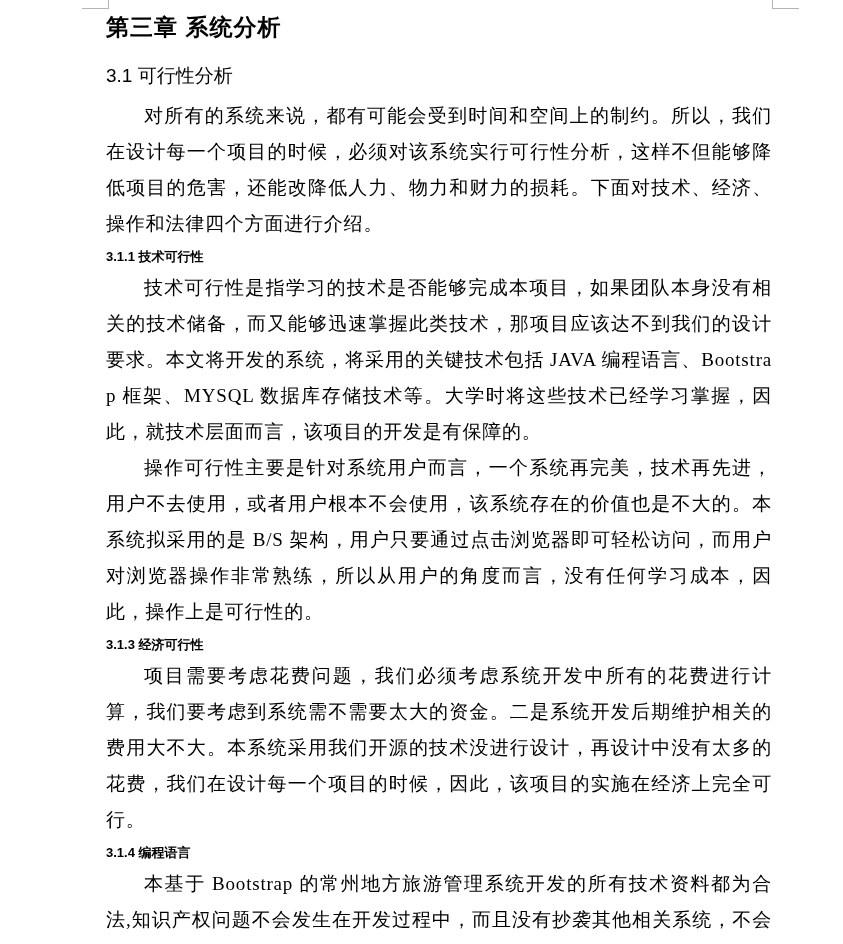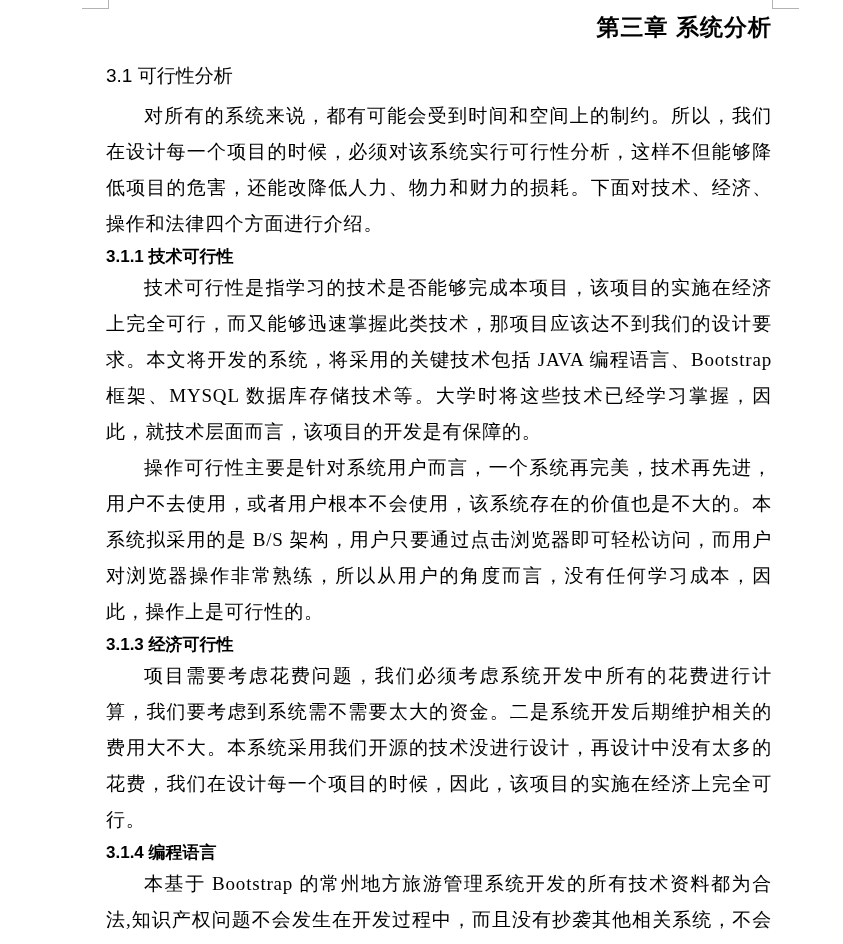--- a/index.html
+++ b/index.html
@@ -38,39 +38,39 @@
     border-bottom: 1px solid #b3b3b3;
   }
   .content {
     position: absolute;
     left: 106px;
     top: 0;
     width: 666px;
   }
   .chapter-title {
     margin: 12px 0 0 0;
-    text-align: right;
+    text-align: left;
     font-family: "Liberation Sans", "DejaVu Sans", sans-serif;
     font-weight: bold;
     font-size: 23px;
     line-height: 30px;
     letter-spacing: 1px;
   }
   .section-heading {
     margin: 22px 0 0 0;
     font-family: "Liberation Sans", "DejaVu Sans", sans-serif;
     font-weight: normal;
     font-size: 19px;
     line-height: 24px;
   }
   .subsection-heading {
     margin: 2px 0 0 0;
     font-family: "Liberation Sans", "DejaVu Sans", sans-serif;
     font-weight: bold;
-    font-size: 17px;
+    font-size: 13px;
     line-height: 26px;
   }
   .para {
     margin: 0;
     font-size: 19px;
     line-height: 36px;
     letter-spacing: 0.8px;
     text-align: justify;
     text-indent: 2em;
     word-break: break-all;
@@ -90,21 +90,21 @@
   <div class="content">
 
     <h1 class="chapter-title">第三章 系统分析</h1>
 
     <h2 class="section-heading">3.1 可行性分析</h2>
 
     <p class="para intro">对所有的系统来说，都有可能会受到时间和空间上的制约。所以，我们在设计每一个项目的时候，必须对该系统实行可行性分析，这样不但能够降低项目的危害，还能改降低人力、物力和财力的损耗。下面对技术、经济、操作和法律四个方面进行介绍。</p>
 
     <h3 class="subsection-heading">3.1.1 技术可行性</h3>
 
-    <p class="para">技术可行性是指学习的技术是否能够完成本项目，该项目的实施在经济上完全可行，而又能够迅速掌握此类技术，那项目应该达不到我们的设计要求。本文将开发的系统，将采用的关键技术包括 JAVA 编程语言、Bootstrap 框架、MYSQL 数据库存储技术等。大学时将这些技术已经学习掌握，因此，就技术层面而言，该项目的开发是有保障的。</p>
+    <p class="para">技术可行性是指学习的技术是否能够完成本项目，如果团队本身没有相关的技术储备，而又能够迅速掌握此类技术，那项目应该达不到我们的设计要求。本文将开发的系统，将采用的关键技术包括 JAVA 编程语言、Bootstrap 框架、MYSQL 数据库存储技术等。大学时将这些技术已经学习掌握，因此，就技术层面而言，该项目的开发是有保障的。</p>
 
 
     <p class="para">操作可行性主要是针对系统用户而言，一个系统再完美，技术再先进，用户不去使用，或者用户根本不会使用，该系统存在的价值也是不大的。本系统拟采用的是 B/S 架构，用户只要通过点击浏览器即可轻松访问，而用户对浏览器操作非常熟练，所以从用户的角度而言，没有任何学习成本，因此，操作上是可行性的。</p>
 
     <h3 class="subsection-heading">3.1.3 经济可行性</h3>
 
     <p class="para">项目需要考虑花费问题，我们必须考虑系统开发中所有的花费进行计算，我们要考虑到系统需不需要太大的资金。二是系统开发后期维护相关的费用大不大。本系统采用我们开源的技术没进行设计，再设计中没有太多的花费，我们在设计每一个项目的时候，因此，该项目的实施在经济上完全可行。</p>
 
     <h3 class="subsection-heading">3.1.4 编程语言</h3>
 

